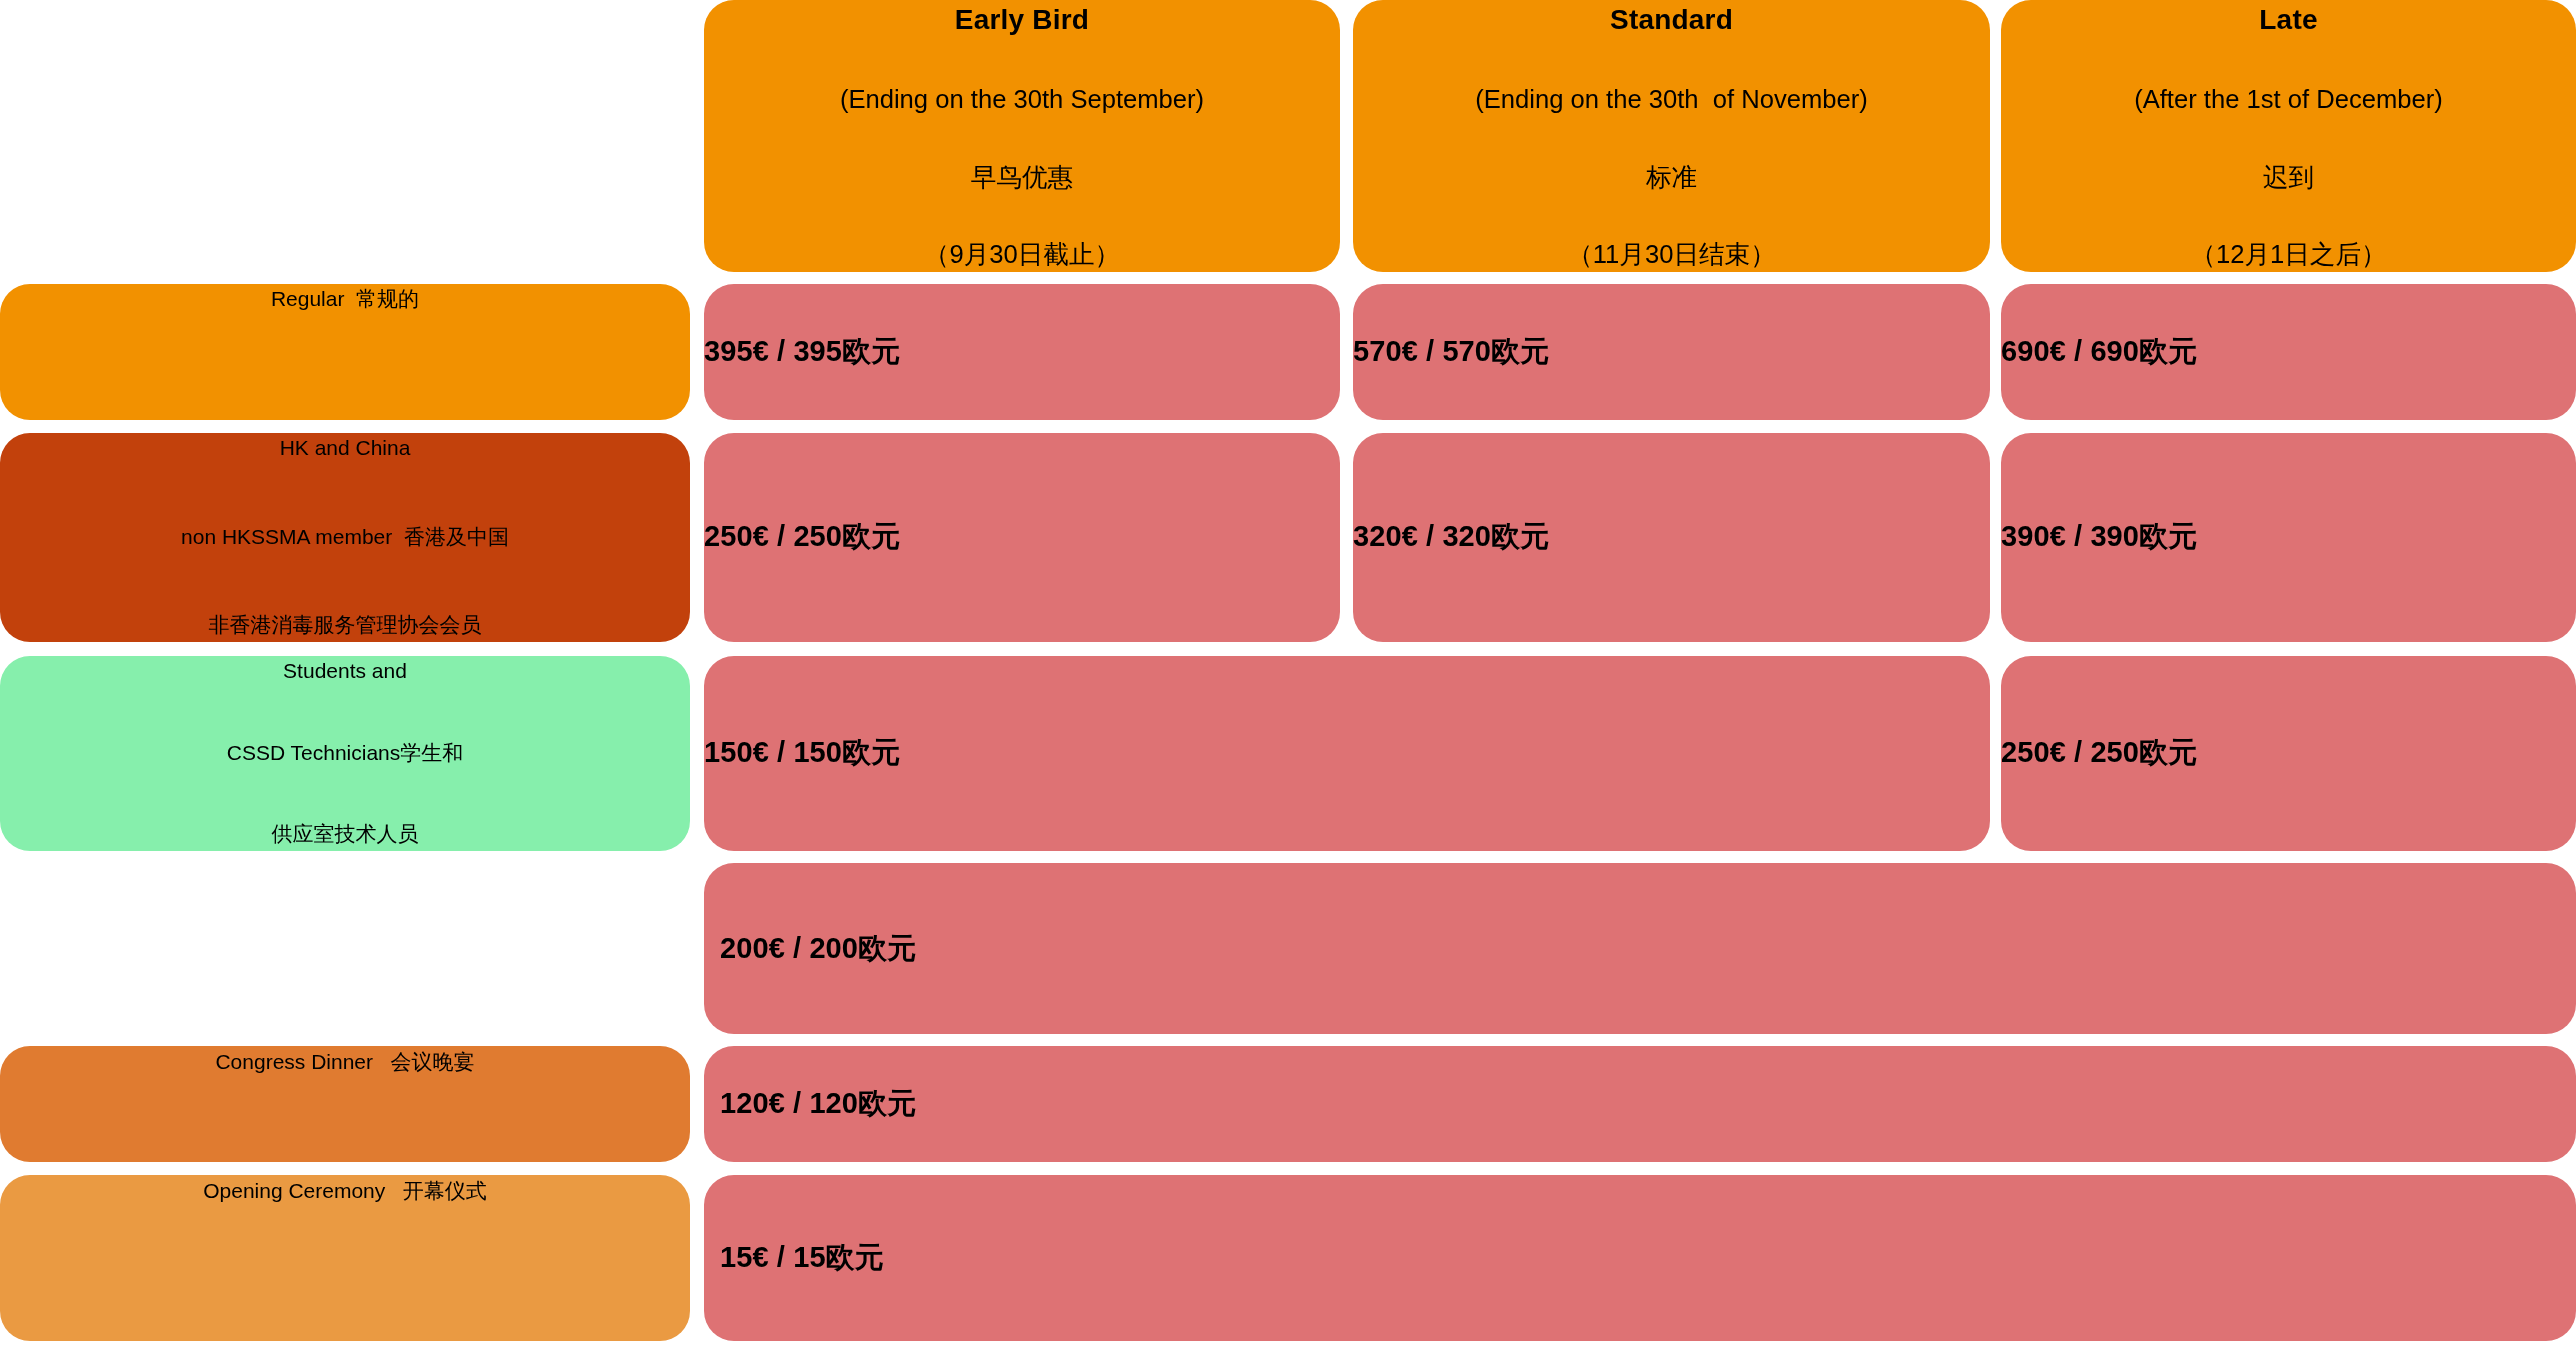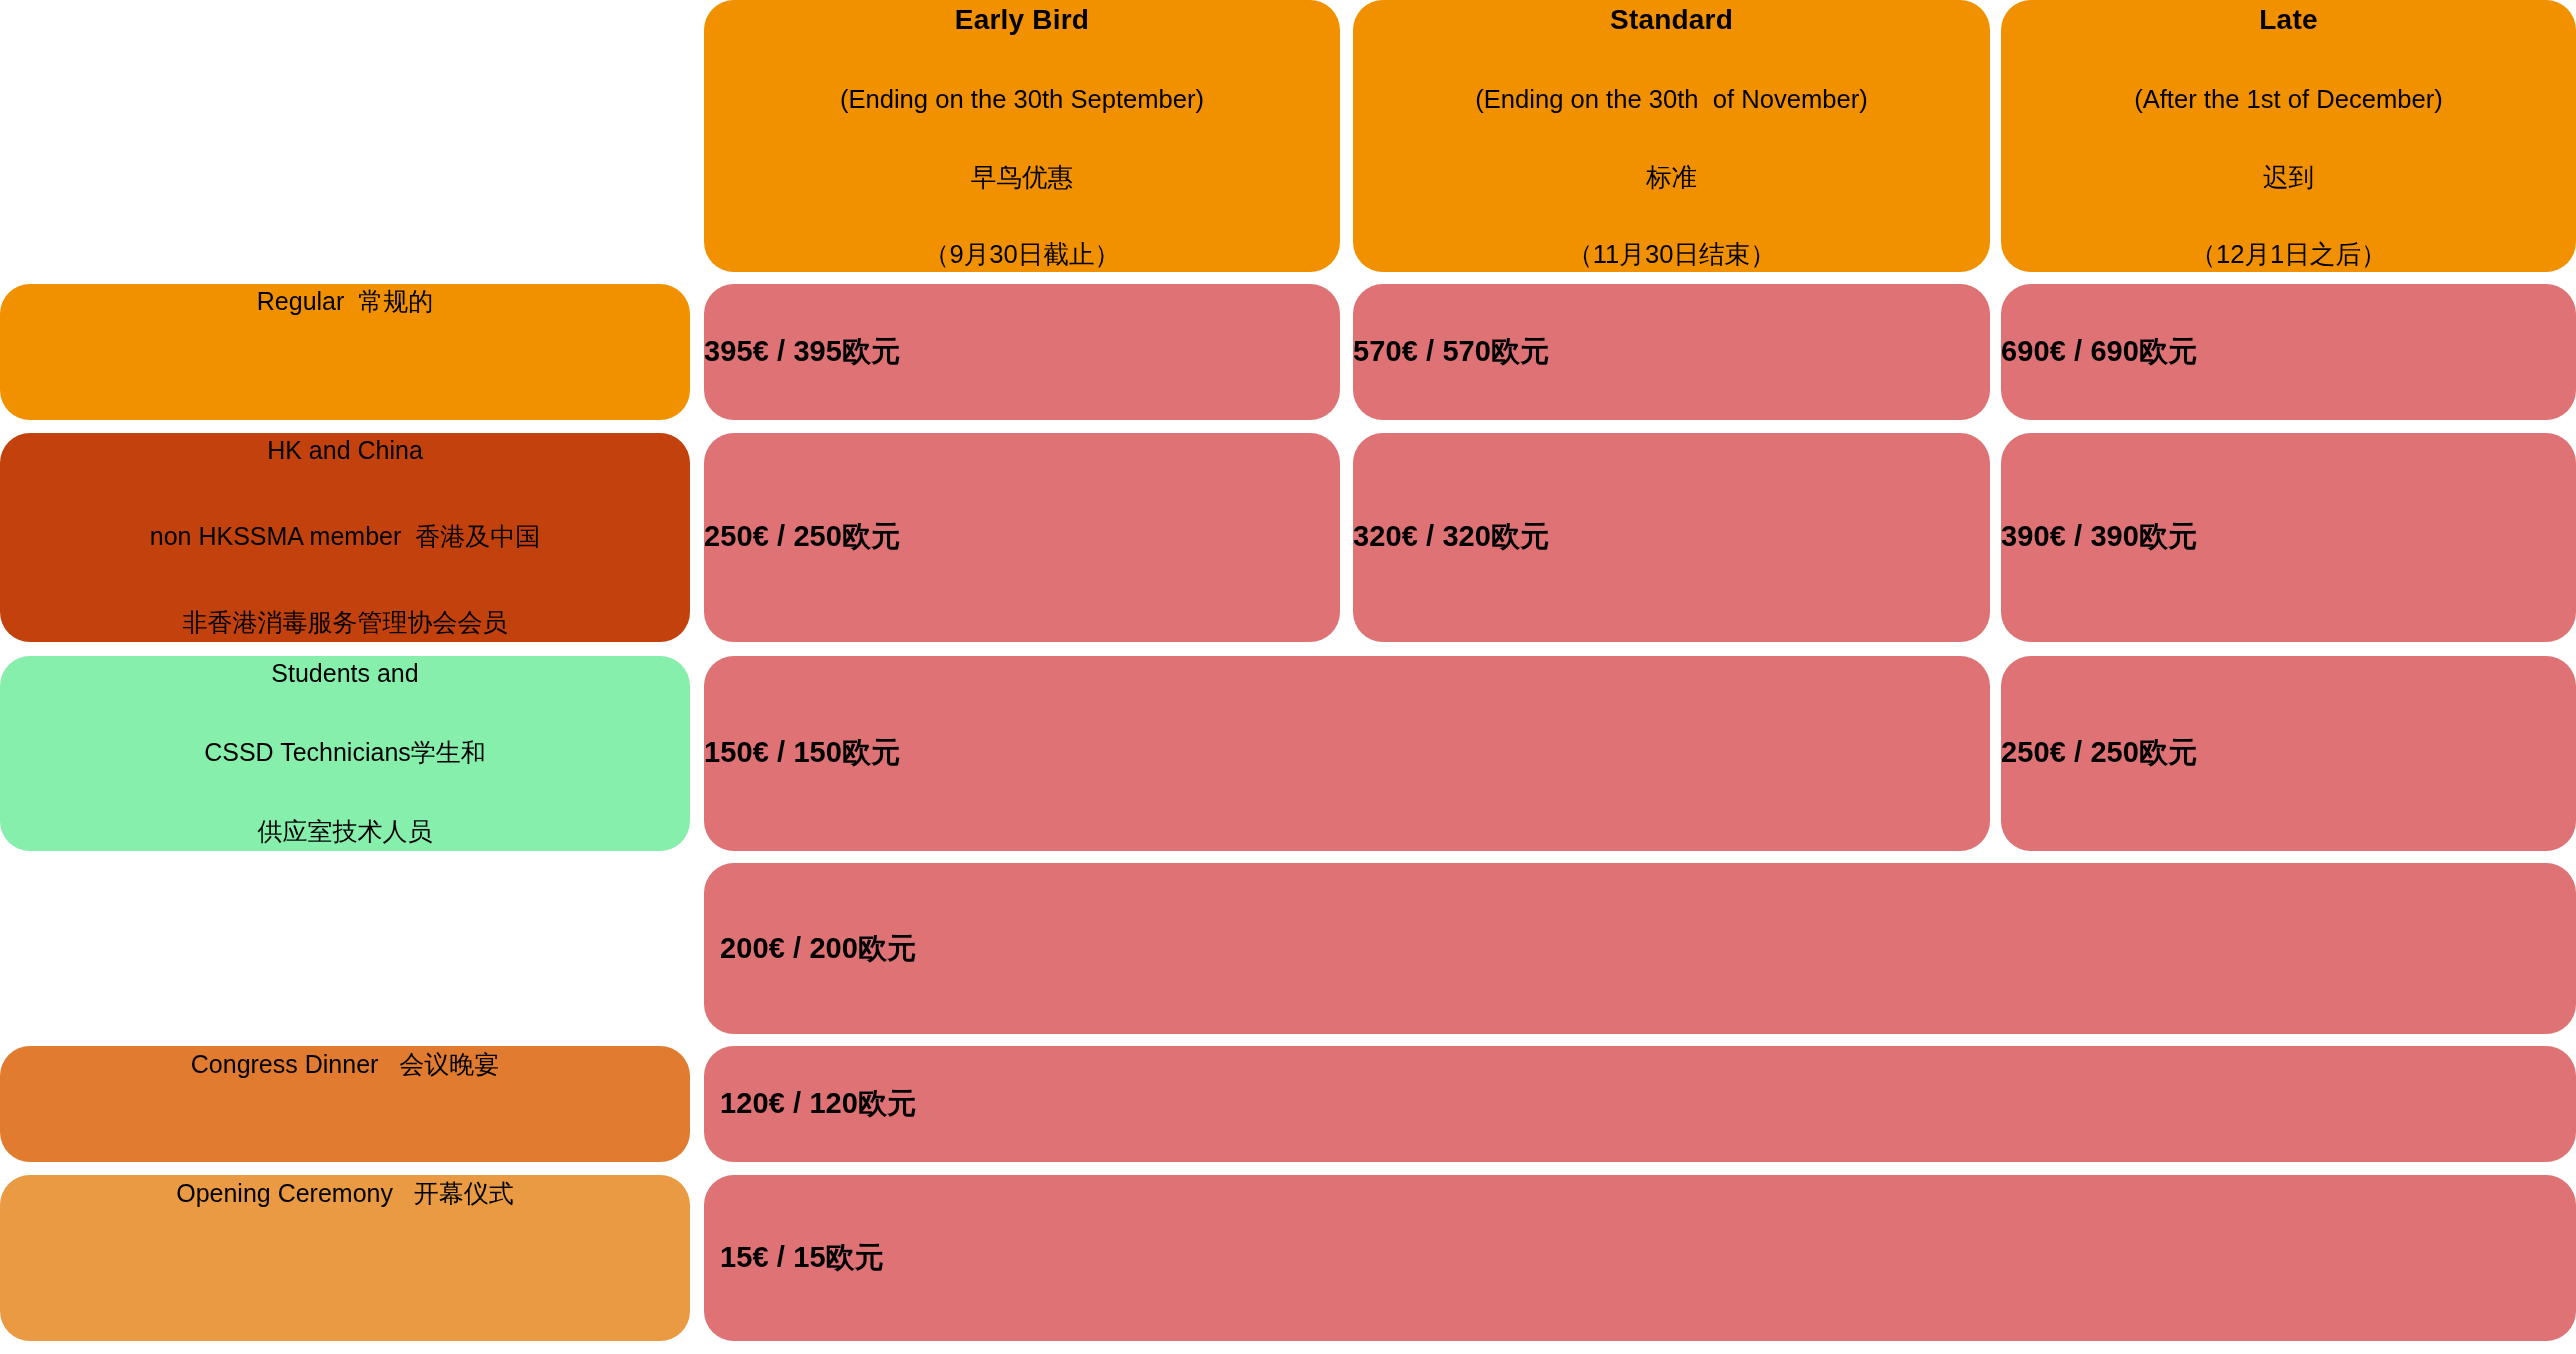--- a/index.html
+++ b/index.html
@@ -56,21 +56,21 @@
   }
   .header-sub {
     font-weight: normal;
     font-size: 25.6px;
     white-space: pre;
   }
 
   
   .label-cell {
     color: #000000;
-    font-size: 25px;
+    font-size: 21px;
     line-height: 1.26;
     flex-direction: column;
     padding: 2.8px 11px;
     font-weight: normal;
   }
   .label-line { white-space: pre; }
 
   .label-regular   { background: #F29100; }
   .label-hkchina   { background: #c2410c; }
   .label-students  { background: #86efac; }

